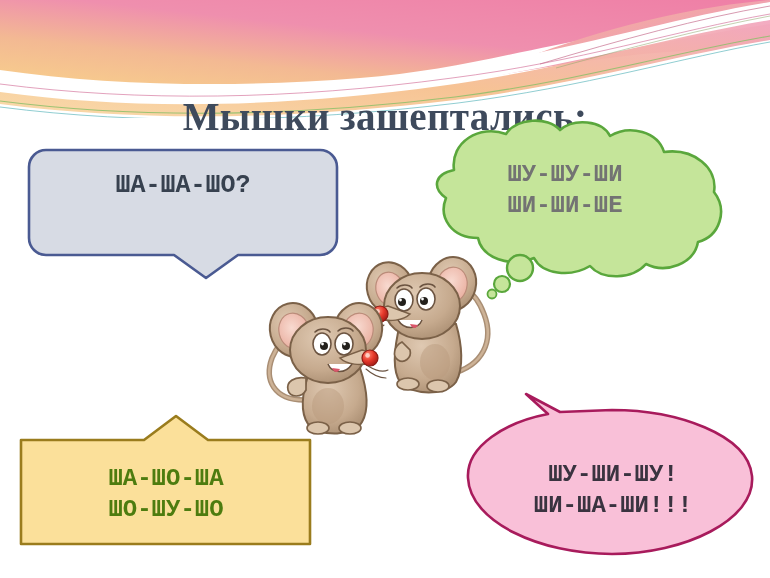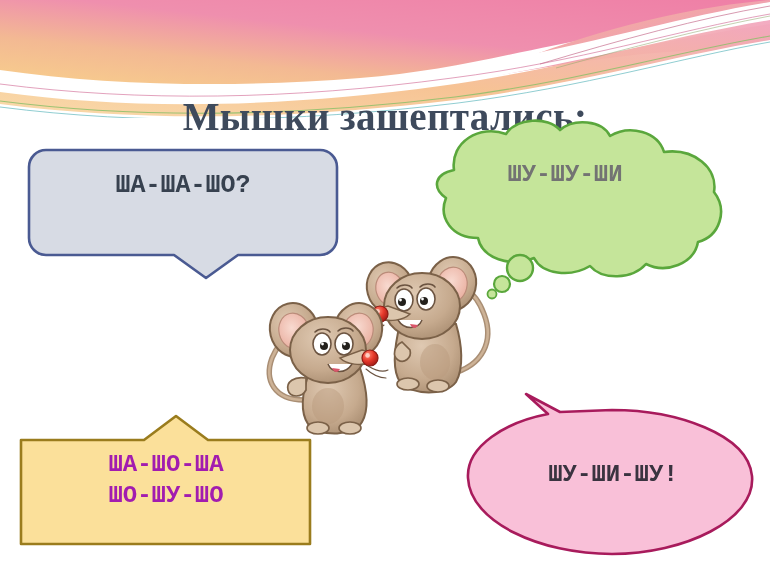--- a/index.html
+++ b/index.html
@@ -92,24 +92,24 @@
   
   #bubble-yellow {
     position: absolute;
     left: 16px;
     top: 412px;
     width: 300px;
     height: 140px;
   }
   #bubble-yellow-text {
     left: 16px;
-    top: 450px;
+    top: 464px;
     width: 300px;
     font-size: 24px;
-    color: #a21caf;
+    color: #4d7c0f;
   }
 
   
   #bubble-pink {
     position: absolute;
     left: 462px;
     top: 392px;
     width: 300px;
     height: 168px;
   }
@@ -215,20 +215,21 @@
                C112,150 84,140 80,120
                C54,120 40,100 48,80
                C34,70 36,56 56,52 Z" fill="#c5e59a" stroke="#5aa73c" stroke-width="2.6" stroke-linejoin="round"></path>
       <circle cx="122" cy="150" r="13" fill="#c5e59a" stroke="#5aa73c" stroke-width="2.4"></circle>
       <circle cx="104" cy="166" r="8" fill="#c5e59a" stroke="#5aa73c" stroke-width="2.2"></circle>
       <circle cx="94" cy="176" r="4.5" fill="#c5e59a" stroke="#5aa73c" stroke-width="1.8"></circle>
     </svg>
   </div>
   <div class="bubble-text" id="bubble-green-text">
     <span class="line">ШУ-ШУ-ШИ</span>
+    <span class="line">ШИ-ШИ-ШЕ</span>
   </div>
 
   <div id="mice-illustration">
     <svg width="240" height="196" viewBox="0 0 240 196" xmlns="http://www.w3.org/2000/svg">
       <defs>
         <radialGradient id="mbody" cx="40%" cy="32%" r="78%">
           <stop offset="0%" stop-color="#dfc9b2"></stop>
           <stop offset="62%" stop-color="#c6aa8e"></stop>
           <stop offset="100%" stop-color="#a68a6e"></stop>
         </radialGradient>
@@ -346,15 +347,16 @@
       <path d="M150,18
                C214,18 286,42 290,84
                C294,128 222,162 150,162
                C78,162 8,130 6,86
                C4,54 44,30 86,22
                L64,2 L98,20 Z" fill="#f9c0d8" stroke="#a81b5c" stroke-width="2.6" stroke-linejoin="round"></path>
     </svg>
   </div>
   <div class="bubble-text" id="bubble-pink-text">
     <span class="line">ШУ-ШИ-ШУ!</span>
+    <span class="line">ШИ-ША-ШИ!!!</span>
   </div>
 
 </div>
 
 </body></html>

